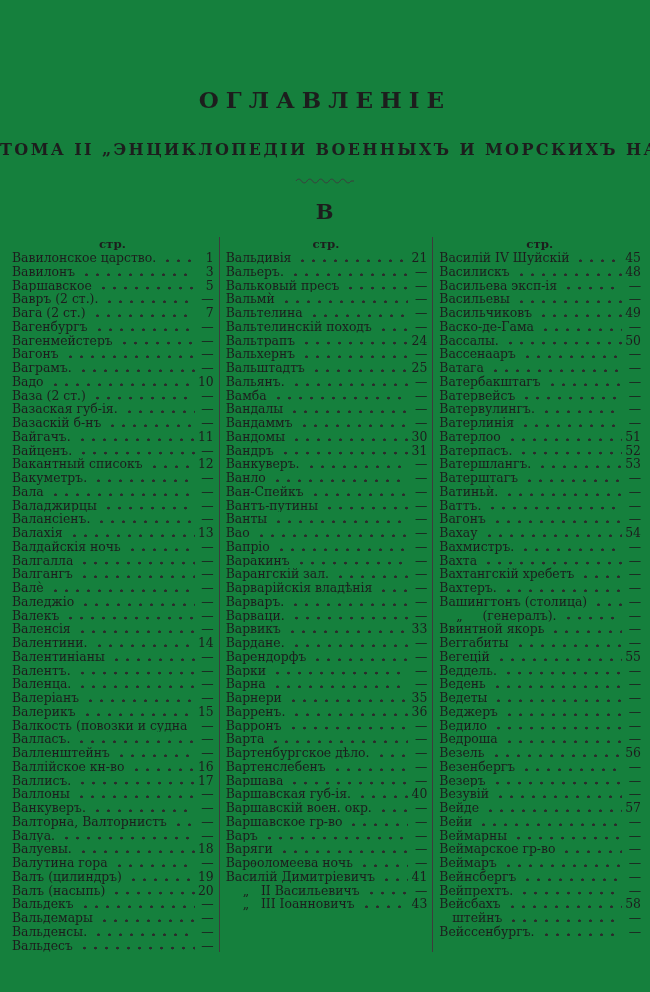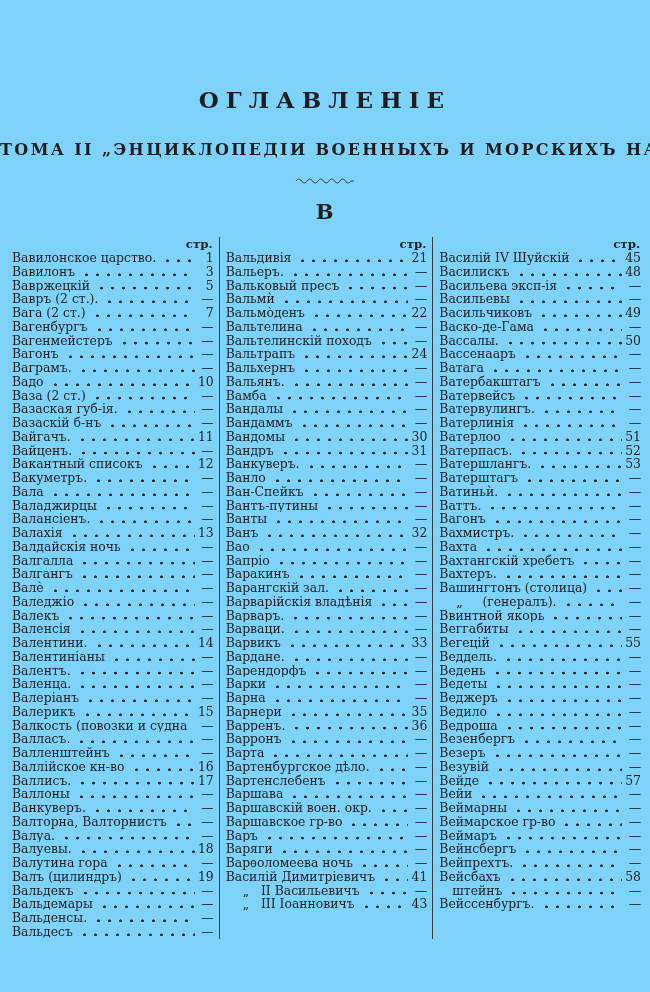--- a/index.html
+++ b/index.html
@@ -1,21 +1,21 @@
 <!DOCTYPE html>
 <html><head>
 <meta charset="utf-8">
 <style>
   html,body { margin:0; padding:0; background:#ffffff; }
   .page {
     position: relative;
     width: 650px;
     height: 992px;
     margin: 0 auto;
-    background: #7dd3fc;
+    background: #15803d;
     font-family: "DejaVu Serif", serif;
     color: #1d1d1d;
     overflow: hidden;
   }
   .title {
     margin-top: 86px;
     text-align: center;
     font-size: 23px;
     font-weight: bold;
     letter-spacing: 7px;
@@ -41,21 +41,21 @@
     margin: 13px 4px 0 6px;
   }
   .col {
     flex: 1 1 0;
     min-width: 0;
     padding: 0 5px 0 6px;
   }
   .col + .col { border-left: 1px solid #3c3c3c; }
   .strp {
     height: 14px;
-    text-align: right;
+    text-align: center;
     font-weight: bold;
     font-size: 11.8px;
     line-height: 14px;
     padding-right: 1px;
   }
   .row {
     display: flex;
     align-items: baseline;
     height: 13.75px;
     line-height: 13.75px;
@@ -101,21 +101,21 @@
             <span class="t">Вавилонское царство.</span>
             <span class="l"></span>
             <span class="p">1</span>
           </div>
           <div class="row">
             <span class="t">Вавилонъ</span>
             <span class="l"></span>
             <span class="p">3</span>
           </div>
           <div class="row">
-            <span class="t">Вавржецкій</span>
+            <span class="t">Варшавское</span>
             <span class="l"></span>
             <span class="p">5</span>
           </div>
           <div class="row">
             <span class="t">Вавръ (2 ст.).</span>
             <span class="l"></span>
             <span class="p">—</span>
           </div>
           <div class="row">
             <span class="t">Вага (2 ст.)</span>
@@ -319,20 +319,25 @@
           </div>
           <div class="row">
             <span class="t">Валутина гора</span>
             <span class="l"></span>
             <span class="p">—</span>
           </div>
           <div class="row">
             <span class="t">Валъ (цилиндръ)</span>
             <span class="l"></span>
             <span class="p">19</span>
+          </div>
+          <div class="row">
+            <span class="t">Валъ (насыпь)</span>
+            <span class="l"></span>
+            <span class="p">20</span>
           </div>
           <div class="row">
             <span class="t">Вальдекъ</span>
             <span class="l"></span>
             <span class="p">—</span>
           </div>
           <div class="row">
             <span class="t">Вальдемары</span>
             <span class="l"></span>
             <span class="p">—</span>
@@ -366,45 +371,45 @@
             <span class="t">Вальковый пресъ</span>
             <span class="l"></span>
             <span class="p">—</span>
           </div>
           <div class="row">
             <span class="t">Вальмѝ</span>
             <span class="l"></span>
             <span class="p">—</span>
           </div>
           <div class="row">
-            <span class="t">Вальмо̀денъ</span>
-            <span class="l"></span>
-            <span class="p">22</span>
-          </div>
-          <div class="row">
             <span class="t">Вальтелина</span>
             <span class="l"></span>
             <span class="p">—</span>
           </div>
           <div class="row">
             <span class="t">Вальтелинскій походъ</span>
             <span class="l"></span>
             <span class="p">—</span>
           </div>
           <div class="row">
             <span class="t">Вальтрапъ</span>
             <span class="l"></span>
             <span class="p">24</span>
           </div>
           <div class="row">
             <span class="t">Вальхернъ</span>
             <span class="l"></span>
             <span class="p">—</span>
           </div>
           <div class="row">
+            <span class="t">Вальштадтъ</span>
+            <span class="l"></span>
+            <span class="p">25</span>
+          </div>
+          <div class="row">
             <span class="t">Вальянъ.</span>
             <span class="l"></span>
             <span class="p">—</span>
           </div>
           <div class="row">
             <span class="t">Вамба</span>
             <span class="l"></span>
             <span class="p">—</span>
           </div>
           <div class="row">
@@ -446,25 +451,20 @@
             <span class="t">Вантъ-путины</span>
             <span class="l"></span>
             <span class="p">—</span>
           </div>
           <div class="row">
             <span class="t">Ванты</span>
             <span class="l"></span>
             <span class="p">—</span>
           </div>
           <div class="row">
-            <span class="t">Ванъ</span>
-            <span class="l"></span>
-            <span class="p">32</span>
-          </div>
-          <div class="row">
             <span class="t">Вао</span>
             <span class="l"></span>
             <span class="p">—</span>
           </div>
           <div class="row">
             <span class="t">Вапріо</span>
             <span class="l"></span>
             <span class="p">—</span>
           </div>
           <div class="row">
@@ -544,20 +544,25 @@
           </div>
           <div class="row">
             <span class="t">Вартенслебенъ</span>
             <span class="l"></span>
             <span class="p">—</span>
           </div>
           <div class="row">
             <span class="t">Варшава</span>
             <span class="l"></span>
             <span class="p">—</span>
+          </div>
+          <div class="row">
+            <span class="t">Варшавская губ-ія.</span>
+            <span class="l"></span>
+            <span class="p">40</span>
           </div>
           <div class="row">
             <span class="t">Варшавскій воен. окр.</span>
             <span class="l"></span>
             <span class="p">—</span>
           </div>
           <div class="row">
             <span class="t">Варшавское гр-во</span>
             <span class="l"></span>
             <span class="p">—</span>
@@ -691,20 +696,25 @@
             <span class="t">Ваттъ.</span>
             <span class="l"></span>
             <span class="p">—</span>
           </div>
           <div class="row">
             <span class="t">Вагонъ</span>
             <span class="l"></span>
             <span class="p">—</span>
           </div>
           <div class="row">
+            <span class="t">Вахау</span>
+            <span class="l"></span>
+            <span class="p">54</span>
+          </div>
+          <div class="row">
             <span class="t">Вахмистръ.</span>
             <span class="l"></span>
             <span class="p">—</span>
           </div>
           <div class="row">
             <span class="t">Вахта</span>
             <span class="l"></span>
             <span class="p">—</span>
           </div>
           <div class="row">
@@ -764,20 +774,25 @@
           </div>
           <div class="row">
             <span class="t">Ведило</span>
             <span class="l"></span>
             <span class="p">—</span>
           </div>
           <div class="row">
             <span class="t">Ведроша</span>
             <span class="l"></span>
             <span class="p">—</span>
+          </div>
+          <div class="row">
+            <span class="t">Везель</span>
+            <span class="l"></span>
+            <span class="p">56</span>
           </div>
           <div class="row">
             <span class="t">Везенбергъ</span>
             <span class="l"></span>
             <span class="p">—</span>
           </div>
           <div class="row">
             <span class="t">Везеръ</span>
             <span class="l"></span>
             <span class="p">—</span>

